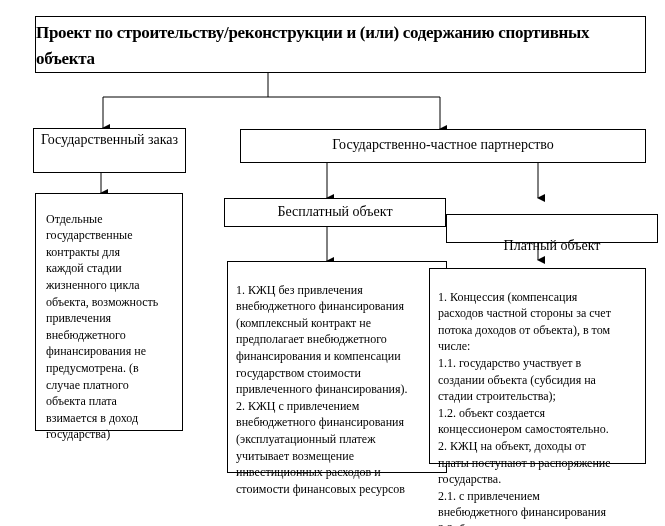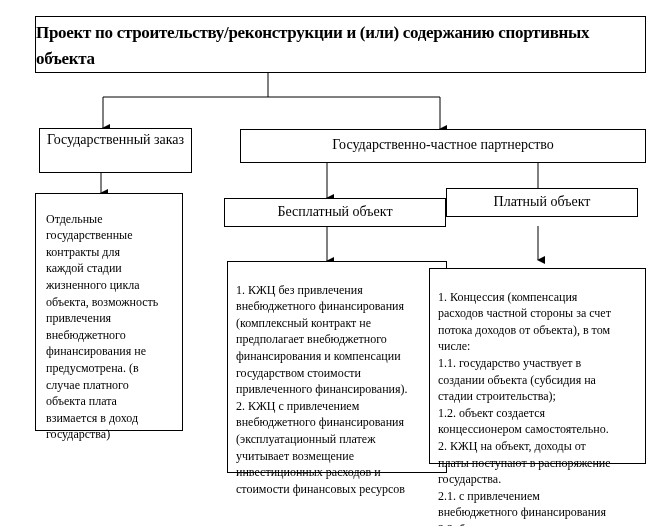--- a/index.html
+++ b/index.html
@@ -31,21 +31,21 @@
   <line x1="538" y1="162" x2="538" y2="198" stroke="#000" stroke-width="1" marker-end="url(#ah)"></line>
 
   <line x1="327" y1="226" x2="327" y2="261" stroke="#000" stroke-width="1" marker-end="url(#ah)"></line>
   <line x1="538" y1="226" x2="538" y2="260" stroke="#000" stroke-width="1" marker-end="url(#ah)"></line>
 </svg>
 
 <div class="box title" style="left:35px; top:16px; width:611px; height:57px;">
   <span>Проект по строительству/реконструкции и (или) содержанию спортивных объекта</span>
 </div>
 
-<div class="box hdr" style="left:39px; top:128px; width:153px; height:45px; padding:0 0;">
+<div class="box hdr" style="left:33px; top:128px; width:153px; height:45px; padding:0 0;">
   <span>Государственный заказ</span>
 </div>
 
 <div class="box hdr" style="left:240px; top:129px; width:406px; height:34px; padding-top:4px;">
   <span>Государственно-частное партнерство</span>
 </div>
 
 <div class="box body-text" style="left:35px; top:193px; width:148px; height:238px; padding:0 0 12px 10px;">
   <span>Отдельные
 государственные
@@ -60,21 +60,21 @@
 случае платного
 объекта плата
 взимается в доход
 государства)</span>
 </div>
 
 <div class="box hdr" style="left:224px; top:198px; width:222px; height:29px; padding-top:2px;">
   <span>Бесплатный объект</span>
 </div>
 
-<div class="box hdr" style="left:446px; top:188px; width:192px; height:29px; padding-top:2px;">
+<div class="box hdr" style="left:446px; top:214px; width:212px; height:29px; padding-top:20px;">
   <span>Платный объект</span>
 </div>
 
 <div class="box body-text" style="left:195px; top:261px; width:220px; height:212px; padding:3px 0 0 8px;margin-left:32px;">
   <span> 1. КЖЦ без привлечения
 внебюджетного финансирования
 (комплексный контракт не
 предполагает внебюджетного
 финансирования и компенсации
 государством стоимости

